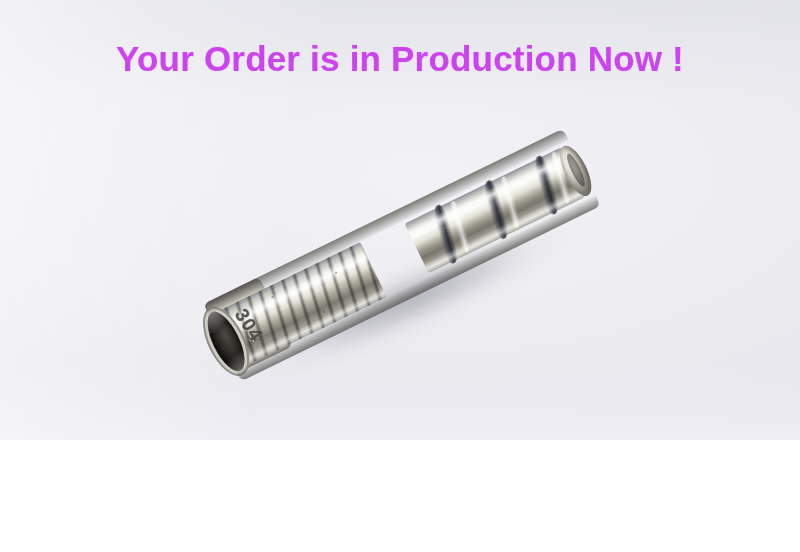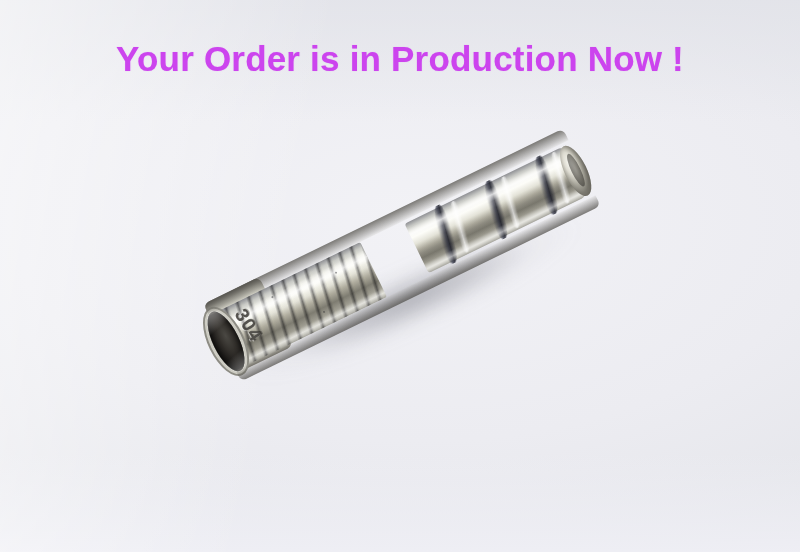--- a/index.html
+++ b/index.html
@@ -8,21 +8,21 @@
     padding: 0;
     background: #ffffff;
   }
   body {
     font-family: "Liberation Sans", sans-serif;
   }
 
   #stage {
     position: relative;
     width: 800px;
-    height: 552px;
+    height: 440px;
     overflow: hidden;
     background:
       radial-gradient(120% 95% at 52% 40%, #f2f2f6 0%, #ececf1 42%, #e4e5ea 72%, #e0e1e7 100%);
   }
 
   
   #bg-vignette {
     position: absolute;
     inset: 0;
     background:

